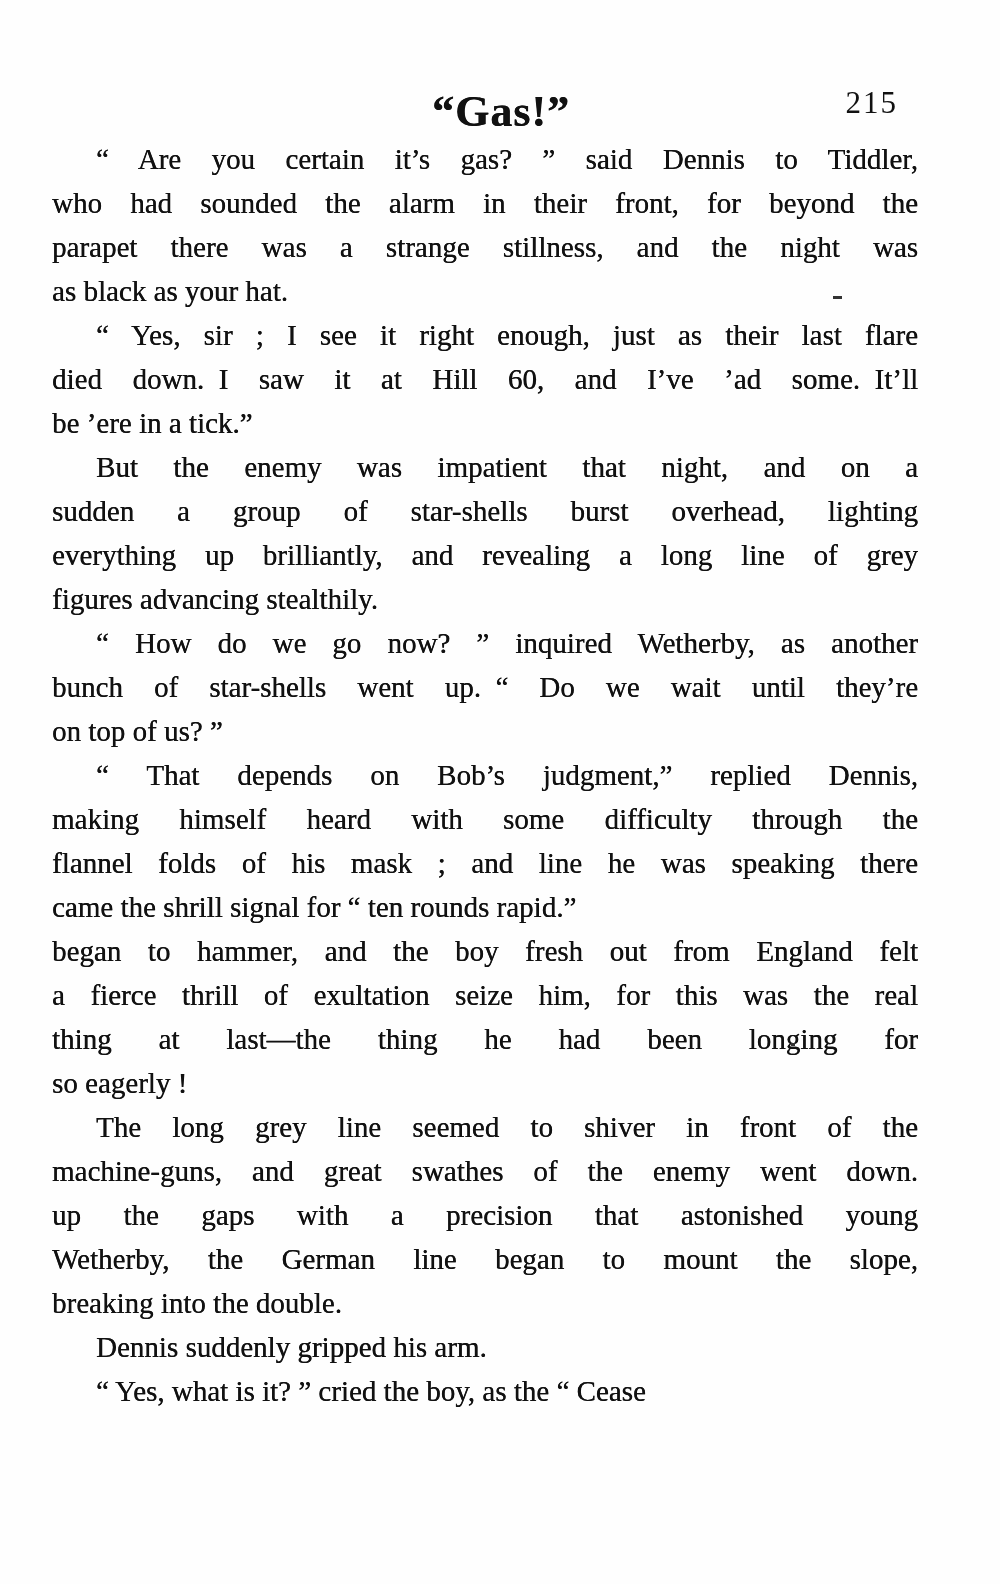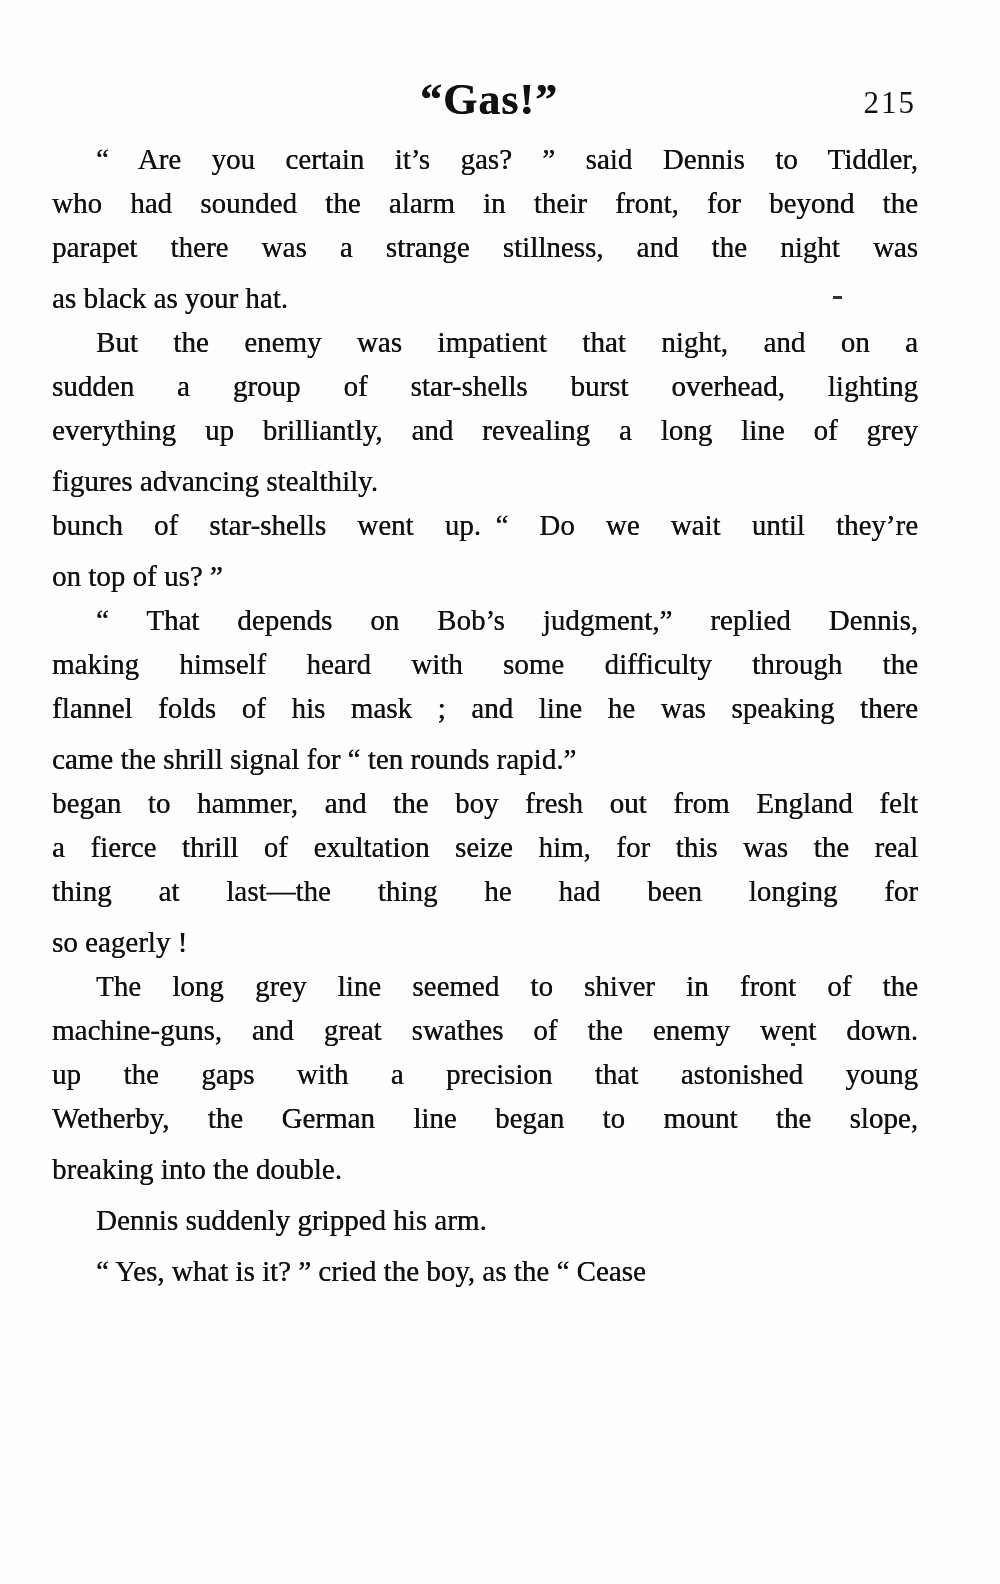--- a/index.html
+++ b/index.html
@@ -25,31 +25,31 @@
   .page-header {
     position: relative;
     margin-top: 70px;
     height: 52px;
   }
   .title {
     position: absolute;
     left: 50%;
     top: 0;
     transform: translateX(-50%);
-    margin: 4px;
+    margin: 16px;
     font-size: 44px;
     line-height: 52px;
     font-weight: bold;
     letter-spacing: 1px;
     white-space: nowrap;
     text-shadow: 0.4px 0 0 currentColor;
   }
   .page-number {
     position: absolute;
-    right: 2px;
+    right: 20px;
     bottom: 4px;
     font-size: 31px;
     line-height: 31px;
     letter-spacing: 2px;
     font-variant-numeric: oldstyle-nums;
   }
   .body-text {
     margin-top: 15px;
     font-size: 29px;
     line-height: 44px;
@@ -64,21 +64,20 @@
     overflow: hidden;
     text-align: justify;
     text-align-last: justify;
     white-space: normal;
   }
   .line.first {
     text-indent: 44px;
   }
   .line.last {
     text-align-last: left;
-    margin-top: 7px;
   }
   
   .artifact { position: absolute; background: #333; }
   .artifact-dash { left: 833px; top: 296px; width: 9px; height: 3px; }
   .artifact-dot  { left: 791px; top: 1043px; width: 4px; height: 3px; }
 </style>
 </head>
 <body>
 
 <div class="page">
@@ -88,26 +87,32 @@
       <div class="page-number">215</div>
     </header>
     <main class="body-text">
         <p class="para">
           <span class="line first">“ Are you certain it’s gas? ” said Dennis to Tiddler,</span>
           <span class="line">who had sounded the alarm in their front, for beyond the</span>
           <span class="line">parapet there was a strange stillness, and the night was</span>
           <span class="line last">as black as your hat.</span>
         </p>
         <p class="para">
+          <span class="line first">“ Yes, sir ; I see it right enough, just as their last flare</span>
+          <span class="line">died down. I saw it at Hill 60, and I’ve ’ad some. It’ll</span>
+          <span class="line last">be ’ere in a tick.”</span>
+        </p>
+        <p class="para">
           <span class="line first">But the enemy was impatient that night, and on a</span>
           <span class="line">sudden a group of star-shells burst overhead, lighting</span>
           <span class="line">everything up brilliantly, and revealing a long line of grey</span>
           <span class="line last">figures advancing stealthily.</span>
         </p>
         <p class="para">
+          <span class="line first">“ How do we go now? ” inquired Wetherby, as another</span>
           <span class="line">bunch of star-shells went up. “ Do we wait until they’re</span>
           <span class="line last">on top of us? ”</span>
         </p>
         <p class="para">
           <span class="line first">“ That depends on Bob’s judgment,” replied Dennis,</span>
           <span class="line">making himself heard with some difficulty through the</span>
           <span class="line">flannel folds of his mask ; and line he was speaking there</span>
           <span class="line last">came the shrill signal for “ ten rounds rapid.”</span>
         </p>
         <p class="para">

